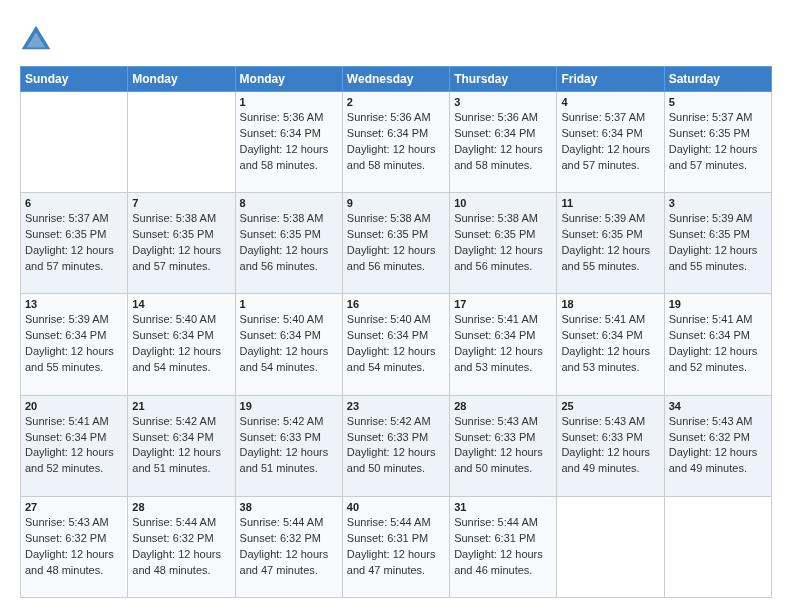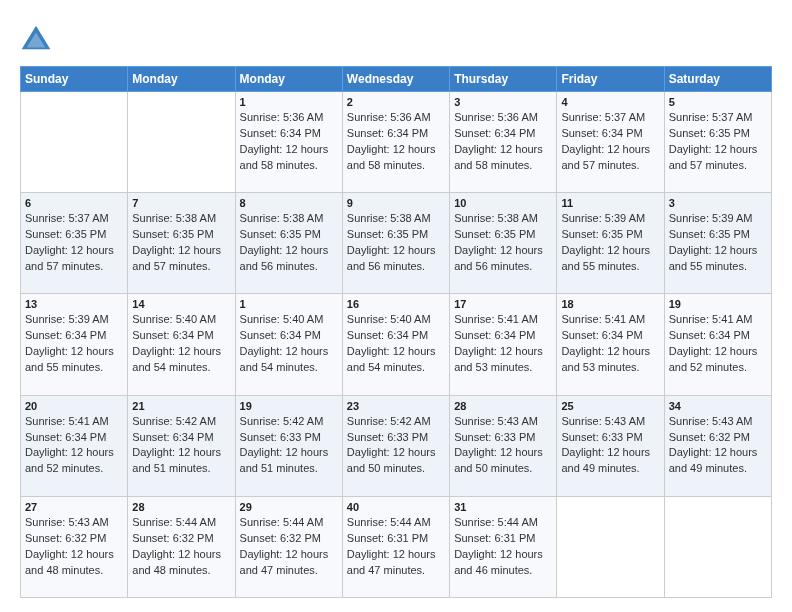--- a/index.html
+++ b/index.html
@@ -256,21 +256,21 @@
         <tr>
           <td>
             <div class="day-num">27</div>
             <div class="day-detail">Sunrise: 5:43 AM<br>Sunset: 6:32 PM<br>Daylight: 12 hours and 48 minutes.</div>
           </td>
           <td>
             <div class="day-num">28</div>
             <div class="day-detail">Sunrise: 5:44 AM<br>Sunset: 6:32 PM<br>Daylight: 12 hours and 48 minutes.</div>
           </td>
           <td>
-            <div class="day-num">29</div>
+            <div class="day-num">38</div>
             <div class="day-detail">Sunrise: 5:44 AM<br>Sunset: 6:32 PM<br>Daylight: 12 hours and 47 minutes.</div>
           </td>
           <td>
             <div class="day-num">40</div>
             <div class="day-detail">Sunrise: 5:44 AM<br>Sunset: 6:31 PM<br>Daylight: 12 hours and 47 minutes.</div>
           </td>
           <td>
             <div class="day-num">31</div>
             <div class="day-detail">Sunrise: 5:44 AM<br>Sunset: 6:31 PM<br>Daylight: 12 hours and 46 minutes.</div>
           </td>

